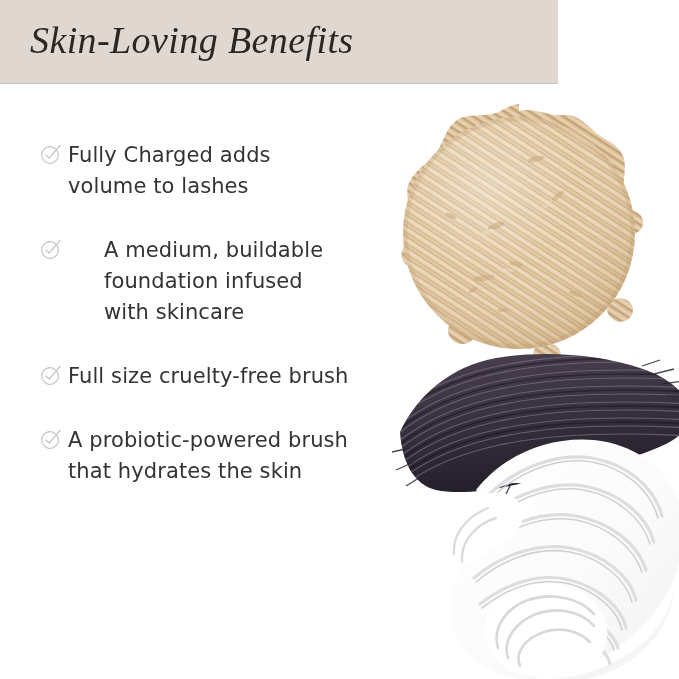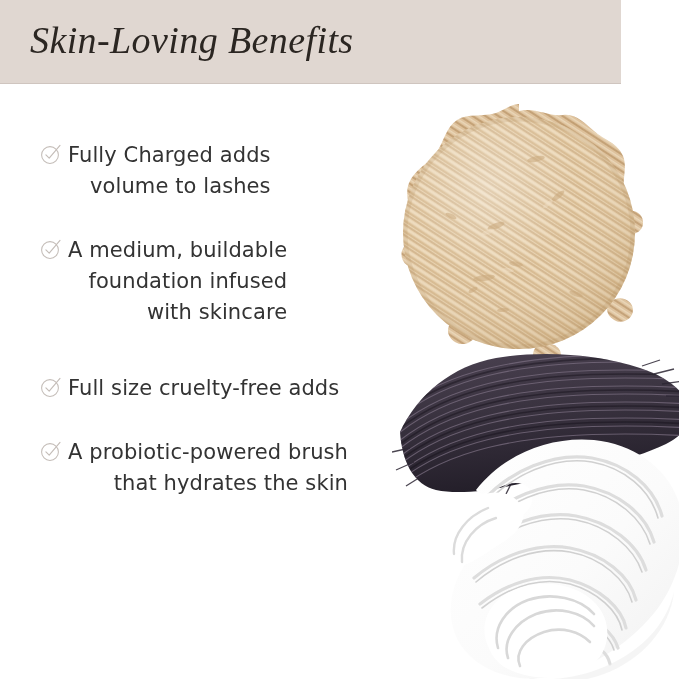--- a/index.html
+++ b/index.html
@@ -14,21 +14,21 @@
   #stage{
     position:relative;
     width:679px;height:679px;
     background:#ffffff;
     overflow:hidden;
   }
 
   
   .header-band{
     position:absolute;left:0;top:0;
-    width:621px;height:84px;
+    width:558px;height:84px;
     background:#e0d7d1;
     border-bottom:1px solid #cfc5bf;
     box-sizing:border-box;
   }
   .header-title{
     position:absolute;
     left:30px;top:16px;
     font-family:"Liberation Serif", "DejaVu Serif", serif;
     font-style:italic;
     font-size:38px;
@@ -37,21 +37,20 @@
     color:#2b2622;
     white-space:nowrap;
   }
 
   
   .benefits{
     position:absolute;
     left:40px;top:140px;
     width:400px;
     z-index:6;
-    text-align:right;
   }
   .benefit-item{
     display:flex;
     align-items:flex-start;
     margin-bottom:28px;
   }
   .benefit-item:last-child{margin-bottom:0;}
   .check-icon{
     flex:0 0 auto;
     width:22px;height:22px;
@@ -64,21 +63,21 @@
     font-size:21px;
     line-height:31px;
     color:#333333;
     letter-spacing:0.1px;
     font-weight:400;
     white-space:pre-line;
   }
 
   
   .benefit-item.i0{margin-bottom:33px;}
-  .benefit-item.i1{margin-bottom:45px;}
+  .benefit-item.i1{margin-bottom:33px;gap:36px;}
   .benefit-item.i2{margin-bottom:33px;}
 
   
   .swatches{
     position:absolute;
     left:0;top:0;
     width:679px;height:679px;
     z-index:2;
     pointer-events:none;
   }
@@ -336,21 +335,21 @@
       <div class="benefit-text">A medium, buildable
 foundation infused
 with skincare</div>
     </div>
 
     <div class="benefit-item i2">
       <svg class="check-icon" viewBox="0 0 22 22">
         <circle cx="10" cy="12" r="8.4" fill="none" stroke="#c4bdb8" stroke-width="1.05"></circle>
         <path d="M5.9 11.9 L9.2 15.2 L20 2.4" fill="none" stroke="#c4bdb8" stroke-width="1.15" stroke-linecap="round" stroke-linejoin="round"></path>
       </svg>
-      <div class="benefit-text">Full size cruelty-free adds</div>
+      <div class="benefit-text">Full size cruelty-free brush</div>
     </div>
 
     <div class="benefit-item i3">
       <svg class="check-icon" viewBox="0 0 22 22">
         <circle cx="10" cy="12" r="8.4" fill="none" stroke="#c4bdb8" stroke-width="1.05"></circle>
         <path d="M5.9 11.9 L9.2 15.2 L20 2.4" fill="none" stroke="#c4bdb8" stroke-width="1.15" stroke-linecap="round" stroke-linejoin="round"></path>
       </svg>
       <div class="benefit-text">A probiotic-powered brush
 that hydrates the skin</div>
     </div>

